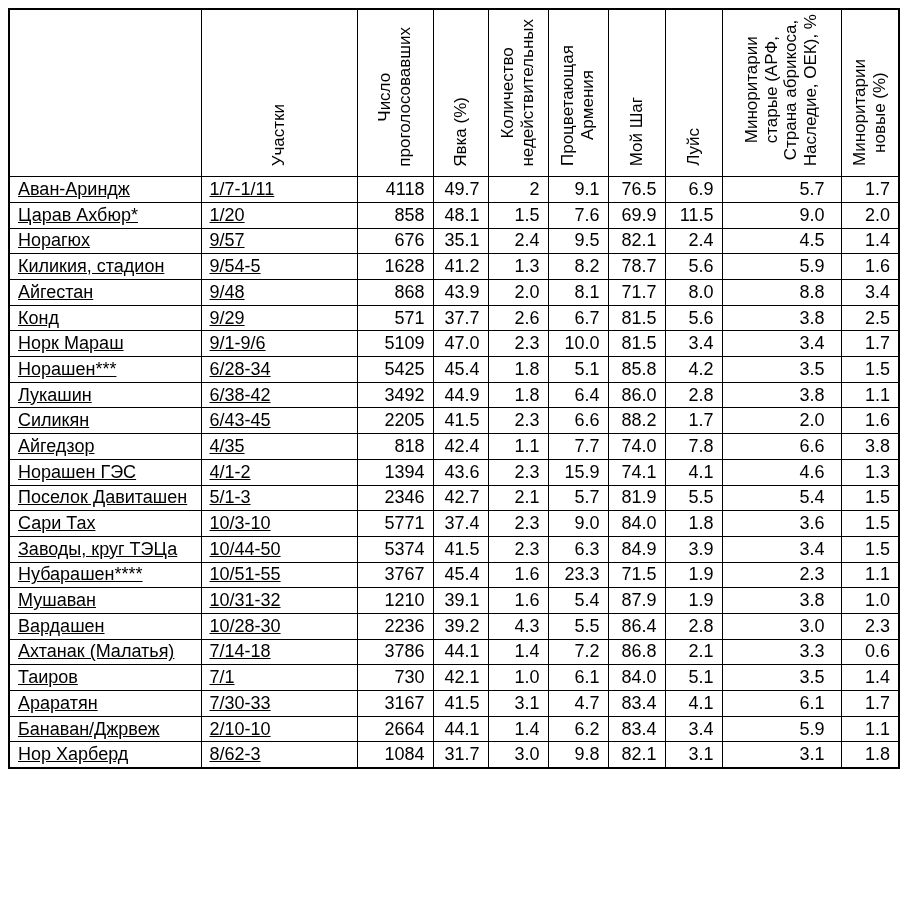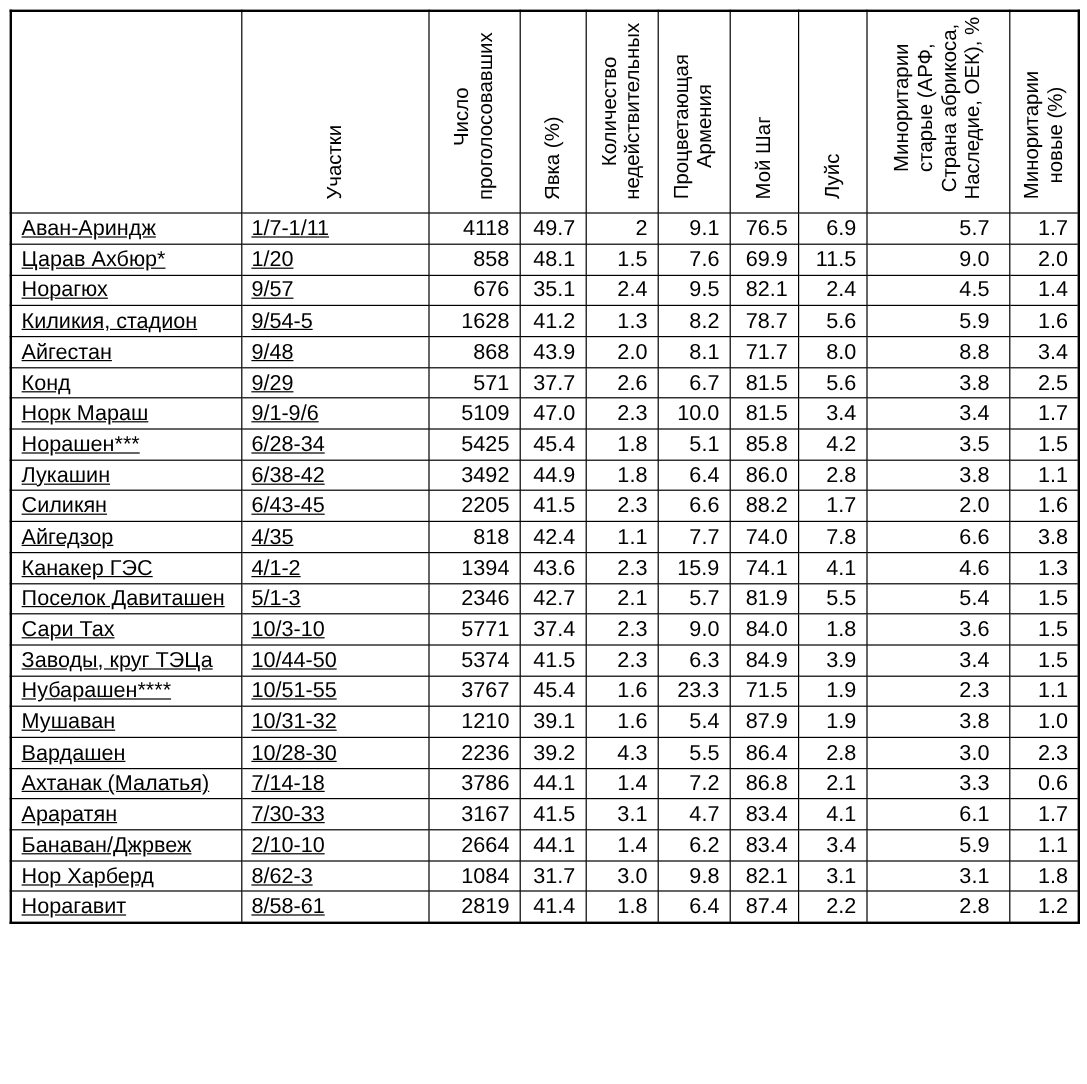--- a/index.html
+++ b/index.html
@@ -219,21 +219,21 @@
           <td class="al-right">818</td>
           <td class="al-right">42.4</td>
           <td class="al-right">1.1</td>
           <td class="al-right">7.7</td>
           <td class="al-right">74.0</td>
           <td class="al-right">7.8</td>
           <td class="al-right pad-wide">6.6</td>
           <td class="al-right">3.8</td>
         </tr>
         <tr>
-          <td class="al-left">Канакер ГЭС</td>
+          <td class="al-left">Норашен ГЭС</td>
           <td class="al-left">4/1-2</td>
           <td class="al-right">1394</td>
           <td class="al-right">43.6</td>
           <td class="al-right">2.3</td>
           <td class="al-right">15.9</td>
           <td class="al-right">74.1</td>
           <td class="al-right">4.1</td>
           <td class="al-right pad-wide">4.6</td>
           <td class="al-right">1.3</td>
         </tr>
@@ -315,20 +315,32 @@
           <td class="al-right">3786</td>
           <td class="al-right">44.1</td>
           <td class="al-right">1.4</td>
           <td class="al-right">7.2</td>
           <td class="al-right">86.8</td>
           <td class="al-right">2.1</td>
           <td class="al-right pad-wide">3.3</td>
           <td class="al-right">0.6</td>
         </tr>
         <tr>
+          <td class="al-left">Таиров</td>
+          <td class="al-left">7/1</td>
+          <td class="al-right">730</td>
+          <td class="al-right">42.1</td>
+          <td class="al-right">1.0</td>
+          <td class="al-right">6.1</td>
+          <td class="al-right">84.0</td>
+          <td class="al-right">5.1</td>
+          <td class="al-right pad-wide">3.5</td>
+          <td class="al-right">1.4</td>
+        </tr>
+        <tr>
           <td class="al-left">Араратян</td>
           <td class="al-left">7/30-33</td>
           <td class="al-right">3167</td>
           <td class="al-right">41.5</td>
           <td class="al-right">3.1</td>
           <td class="al-right">4.7</td>
           <td class="al-right">83.4</td>
           <td class="al-right">4.1</td>
           <td class="al-right pad-wide">6.1</td>
           <td class="al-right">1.7</td>
@@ -350,27 +362,15 @@
           <td class="al-left">8/62-3</td>
           <td class="al-right">1084</td>
           <td class="al-right">31.7</td>
           <td class="al-right">3.0</td>
           <td class="al-right">9.8</td>
           <td class="al-right">82.1</td>
           <td class="al-right">3.1</td>
           <td class="al-right pad-wide">3.1</td>
           <td class="al-right">1.8</td>
         </tr>
-        <tr>
-          <td class="al-left">Норагавит</td>
-          <td class="al-left">8/58-61</td>
-          <td class="al-right">2819</td>
-          <td class="al-right">41.4</td>
-          <td class="al-right">1.8</td>
-          <td class="al-right">6.4</td>
-          <td class="al-right">87.4</td>
-          <td class="al-right">2.2</td>
-          <td class="al-right pad-wide">2.8</td>
-          <td class="al-right">1.2</td>
-        </tr>
       </tbody>
   </table>
 </div>
 
 </body></html>

